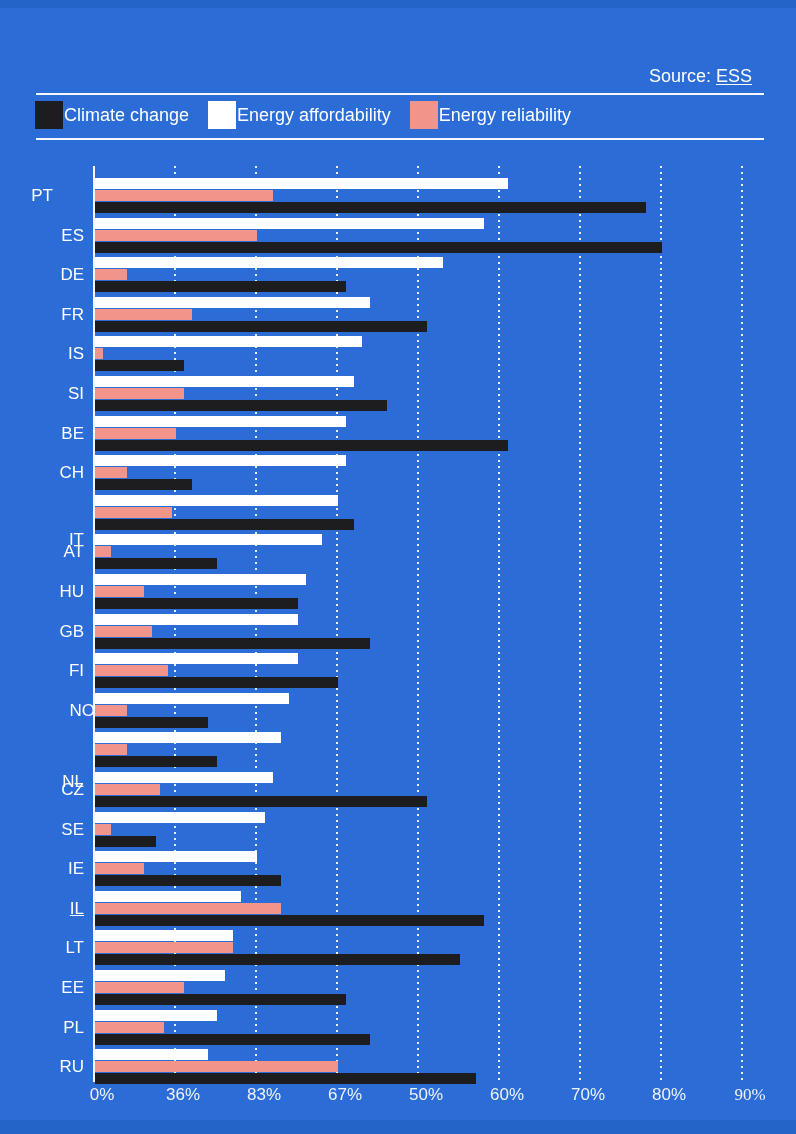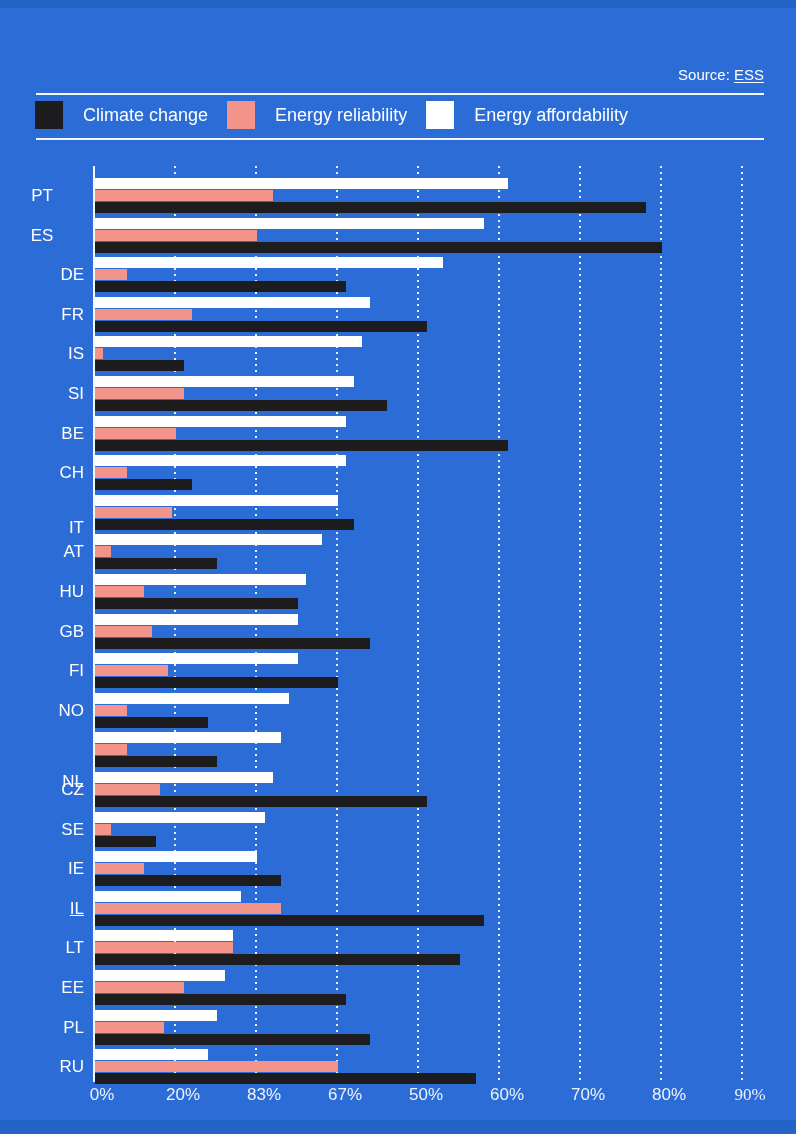--- a/index.html
+++ b/index.html
@@ -10,28 +10,28 @@
     -webkit-font-smoothing:antialiased;
   }
   .band{position:absolute;left:0;width:796px;background:#2463c8;}
   .band.top{top:0;height:8px;}
   .band.bottom{bottom:0;height:14px;}
   .figure-title{
     position:absolute;left:36px;top:28px;width:648px;
     color:#fff;font-size:19px;line-height:30px;font-weight:600;letter-spacing:.1px;
   }
   .source{
-    position:absolute;right:32px;top:66px;color:#fff;font-size:15px;
+    position:absolute;right:44px;top:66px;color:#fff;font-size:18px;
   }
   .source a{color:#fff;text-decoration:underline;text-underline-offset:2px;}
   .rule{position:absolute;left:36px;width:728px;height:2px;background:rgba(255,255,255,.95);}
   .rule.r1{top:93px;}
   .rule.r2{top:138px;}
   .legend{position:absolute;left:35px;top:101px;display:flex;align-items:center;column-gap:19px;}
-  .legend-item{display:flex;align-items:center;column-gap:20px;}
+  .legend-item{display:flex;align-items:center;column-gap:1px;}
   .swatch{width:28px;height:28px;flex:0 0 auto;}
   .legend-label{color:#fff;font-size:18px;line-height:28px;white-space:nowrap;}
   .chart{position:absolute;left:0;top:0;width:796px;height:1134px;}
   .gridline{
     position:absolute;width:2px;
     background-image:repeating-linear-gradient(to bottom,rgba(255,255,255,.9) 0 2px,rgba(255,255,255,0) 2px 6px);
   }
   .axisline{position:absolute;width:2px;background:rgba(255,255,255,.95);}
   .country-label{
     position:absolute;left:0;width:84px;text-align:right;
@@ -53,55 +53,55 @@
   <div class="source"><span>Source:</span>&nbsp;<a href="#">ESS</a></div>
 
   <div class="rule r1"></div>
 
   <div class="legend">
     <div class="legend-item">
       <span class="swatch" style="background: rgb(29, 29, 32);"></span>
       <span class="legend-label">Climate change</span>
     </div>
     <div class="legend-item">
+      <span class="swatch" style="background: rgb(255, 255, 255);"></span>
+      <span class="legend-label">Energy affordability</span>
+    </div>
+    <div class="legend-item">
       <span class="swatch" style="background: rgb(242, 148, 138);"></span>
       <span class="legend-label">Energy reliability</span>
-    </div>
-    <div class="legend-item">
-      <span class="swatch" style="background: rgb(255, 255, 255);"></span>
-      <span class="legend-label">Energy affordability</span>
     </div>
   </div>
 
   <div class="rule r2"></div>
 
   <div class="chart" id="chart">
       <div class="axisline" style="left: 93px; top: 166px; height: 916px;"></div>
       <div class="tick-label" style="left: 102px; top: 1086px;">0%</div>
       <div class="gridline" style="left: 174px; top: 166px; height: 916px;"></div>
-      <div class="tick-label" style="left: 183px; top: 1086px;">20%</div>
+      <div class="tick-label" style="left: 183px; top: 1086px;">36%</div>
       <div class="gridline" style="left: 255px; top: 166px; height: 916px;"></div>
       <div class="tick-label" style="left: 264px; top: 1086px;">83%</div>
       <div class="gridline" style="left: 336px; top: 166px; height: 916px;"></div>
       <div class="tick-label" style="left: 345px; top: 1086px;">67%</div>
       <div class="gridline" style="left: 417px; top: 166px; height: 916px;"></div>
       <div class="tick-label" style="left: 426px; top: 1086px;">50%</div>
       <div class="gridline" style="left: 498px; top: 166px; height: 916px;"></div>
       <div class="tick-label" style="left: 507px; top: 1086px;">60%</div>
       <div class="gridline" style="left: 579px; top: 166px; height: 916px;"></div>
       <div class="tick-label" style="left: 588px; top: 1086px;">70%</div>
       <div class="gridline" style="left: 660px; top: 166px; height: 916px;"></div>
       <div class="tick-label" style="left: 669px; top: 1086px;">80%</div>
       <div class="gridline" style="left: 741px; top: 166px; height: 916px;"></div>
       <div class="tick-label" style="left: 750px; top: 1086px; font-family: Liberation Serif, serif;">90%</div>
       <div class="country-label" style="top: 185px; text-align: center;">PT</div>
       <div class="bar" style="left: 95px; top: 178px; width: 413.1px; background: rgb(255, 255, 255);"></div>
       <div class="bar" style="left: 95px; top: 190px; width: 178.2px; background: rgb(242, 148, 138);"></div>
       <div class="bar" style="left: 95px; top: 202px; width: 550.8px; background: rgb(29, 29, 32);"></div>
-      <div class="country-label" style="top: 224.6px; text-align: center;">ES</div>
+      <div class="country-label" style="top: 224.6px;">ES</div>
       <div class="bar" style="left: 95px; top: 217.6px; width: 388.8px; background: rgb(255, 255, 255);"></div>
       <div class="bar" style="left: 95px; top: 229.6px; width: 162px; background: rgb(242, 148, 138);"></div>
       <div class="bar" style="left: 95px; top: 241.6px; width: 567px; background: rgb(29, 29, 32);"></div>
       <div class="country-label" style="top: 264.2px;">DE</div>
       <div class="bar" style="left: 95px; top: 257.2px; width: 348.3px; background: rgb(255, 255, 255);"></div>
       <div class="bar" style="left: 95px; top: 269.2px; width: 32.4px; background: rgb(242, 148, 138);"></div>
       <div class="bar" style="left: 95px; top: 281.2px; width: 251.1px; background: rgb(29, 29, 32);"></div>
       <div class="country-label" style="top: 303.8px;">FR</div>
       <div class="bar" style="left: 95px; top: 296.8px; width: 275.4px; background: rgb(255, 255, 255);"></div>
       <div class="bar" style="left: 95px; top: 308.8px; width: 97.2px; background: rgb(242, 148, 138);"></div>
@@ -115,41 +115,41 @@
       <div class="bar" style="left: 95px; top: 388px; width: 89.1px; background: rgb(242, 148, 138);"></div>
       <div class="bar" style="left: 95px; top: 400px; width: 291.6px; background: rgb(29, 29, 32);"></div>
       <div class="country-label" style="top: 422.6px;">BE</div>
       <div class="bar" style="left: 95px; top: 415.6px; width: 251.1px; background: rgb(255, 255, 255);"></div>
       <div class="bar" style="left: 95px; top: 427.6px; width: 81px; background: rgb(242, 148, 138);"></div>
       <div class="bar" style="left: 95px; top: 439.6px; width: 413.1px; background: rgb(29, 29, 32);"></div>
       <div class="country-label" style="top: 462.2px;">CH</div>
       <div class="bar" style="left: 95px; top: 455.2px; width: 251.1px; background: rgb(255, 255, 255);"></div>
       <div class="bar" style="left: 95px; top: 467.2px; width: 32.4px; background: rgb(242, 148, 138);"></div>
       <div class="bar" style="left: 95px; top: 479.2px; width: 97.2px; background: rgb(29, 29, 32);"></div>
-      <div class="country-label" style="top: 517px;">IT</div>
+      <div class="country-label" style="top: 529px;">IT</div>
       <div class="bar" style="left: 95px; top: 494.8px; width: 243px; background: rgb(255, 255, 255);"></div>
       <div class="bar" style="left: 95px; top: 506.8px; width: 76.95px; background: rgb(242, 148, 138);"></div>
       <div class="bar" style="left: 95px; top: 518.8px; width: 259.2px; background: rgb(29, 29, 32);"></div>
       <div class="country-label" style="top: 541.4px;">AT</div>
       <div class="bar" style="left: 95px; top: 534.4px; width: 226.8px; background: rgb(255, 255, 255);"></div>
       <div class="bar" style="left: 95px; top: 546.4px; width: 16.2px; background: rgb(242, 148, 138);"></div>
       <div class="bar" style="left: 95px; top: 558.4px; width: 121.5px; background: rgb(29, 29, 32);"></div>
       <div class="country-label" style="top: 581px;">HU</div>
       <div class="bar" style="left: 95px; top: 574px; width: 210.6px; background: rgb(255, 255, 255);"></div>
       <div class="bar" style="left: 95px; top: 586px; width: 48.6px; background: rgb(242, 148, 138);"></div>
       <div class="bar" style="left: 95px; top: 598px; width: 202.5px; background: rgb(29, 29, 32);"></div>
       <div class="country-label" style="top: 620.6px;">GB</div>
       <div class="bar" style="left: 95px; top: 613.6px; width: 202.5px; background: rgb(255, 255, 255);"></div>
       <div class="bar" style="left: 95px; top: 625.6px; width: 56.7px; background: rgb(242, 148, 138);"></div>
       <div class="bar" style="left: 95px; top: 637.6px; width: 275.4px; background: rgb(29, 29, 32);"></div>
       <div class="country-label" style="top: 660.2px;">FI</div>
       <div class="bar" style="left: 95px; top: 653.2px; width: 202.5px; background: rgb(255, 255, 255);"></div>
       <div class="bar" style="left: 95px; top: 665.2px; width: 72.9px; background: rgb(242, 148, 138);"></div>
       <div class="bar" style="left: 95px; top: 677.2px; width: 243px; background: rgb(29, 29, 32);"></div>
-      <div class="country-label" style="top: 699.8px;">NO</div>
+      <div class="country-label" style="top: 699.8px; margin-left: 11px;">NO</div>
       <div class="bar" style="left: 95px; top: 692.8px; width: 194.4px; background: rgb(255, 255, 255);"></div>
       <div class="bar" style="left: 95px; top: 704.8px; width: 32.4px; background: rgb(242, 148, 138);"></div>
       <div class="bar" style="left: 95px; top: 716.8px; width: 113.4px; background: rgb(29, 29, 32);"></div>
       <div class="country-label" style="top: 771px;">NL</div>
       <div class="bar" style="left: 95px; top: 732.4px; width: 186.3px; background: rgb(255, 255, 255);"></div>
       <div class="bar" style="left: 95px; top: 744.4px; width: 32.4px; background: rgb(242, 148, 138);"></div>
       <div class="bar" style="left: 95px; top: 756.4px; width: 121.5px; background: rgb(29, 29, 32);"></div>
       <div class="country-label" style="top: 779px;">CZ</div>
       <div class="bar" style="left: 95px; top: 772px; width: 178.2px; background: rgb(255, 255, 255);"></div>
       <div class="bar" style="left: 95px; top: 784px; width: 64.8px; background: rgb(242, 148, 138);"></div>

